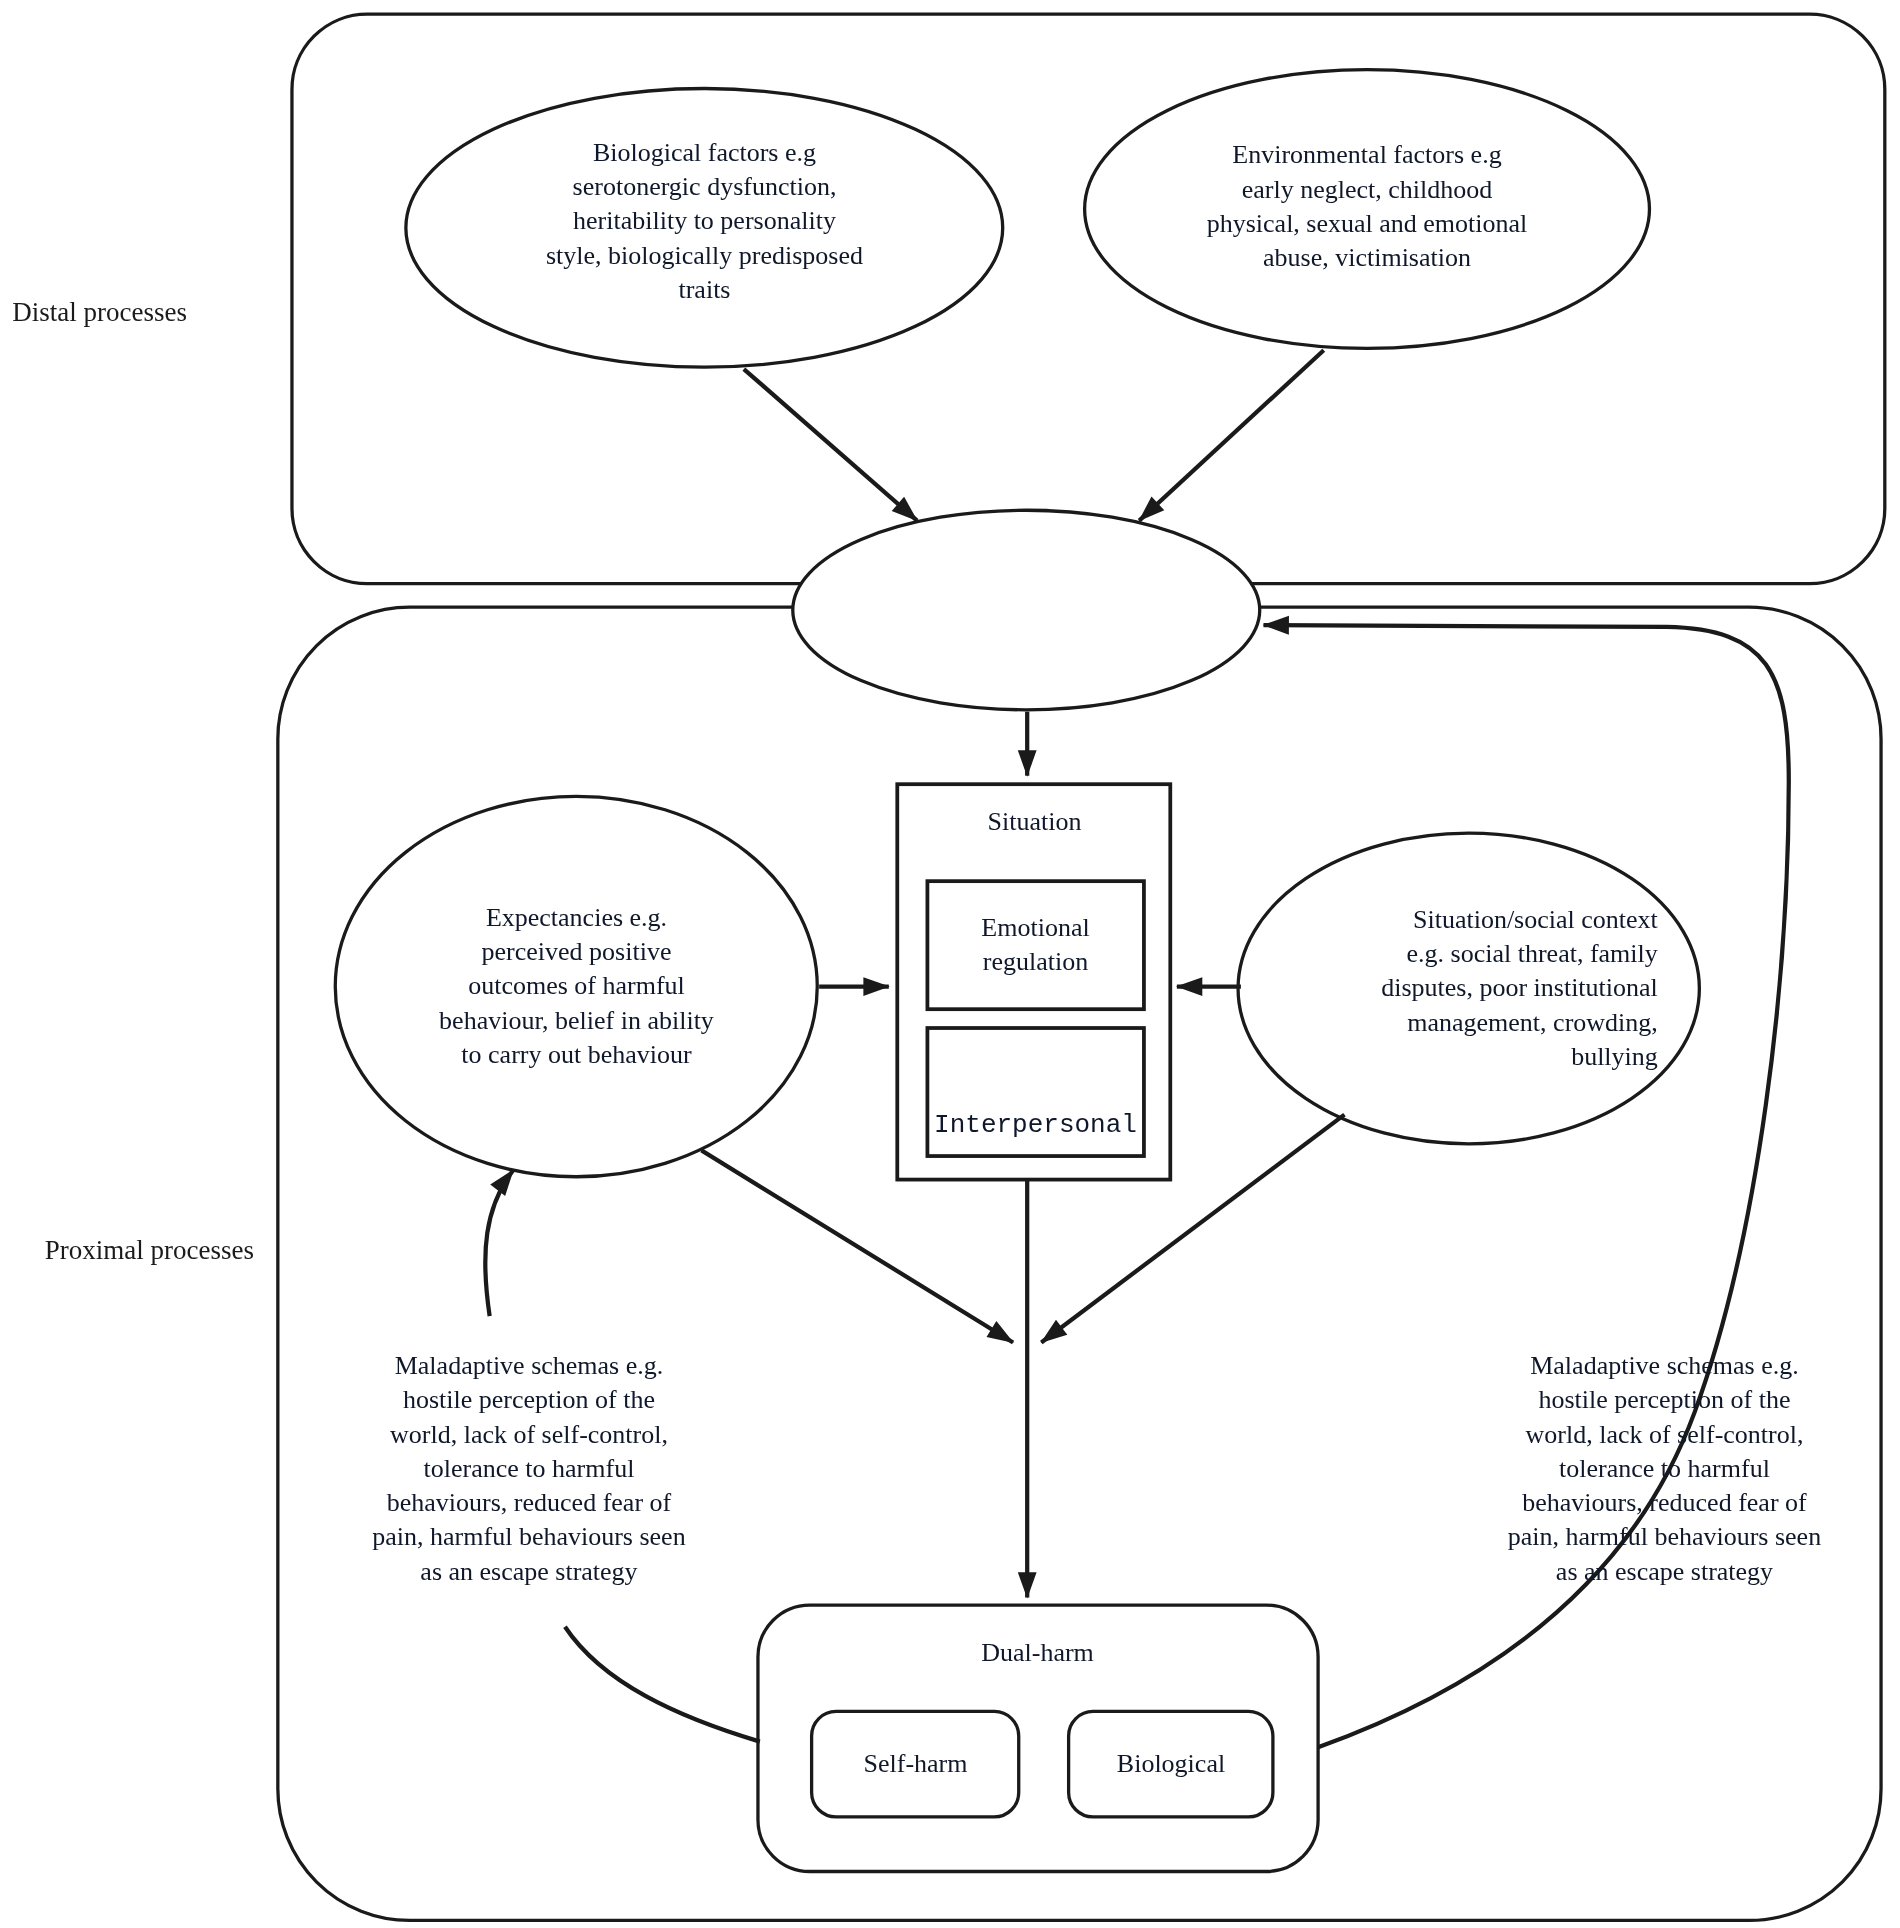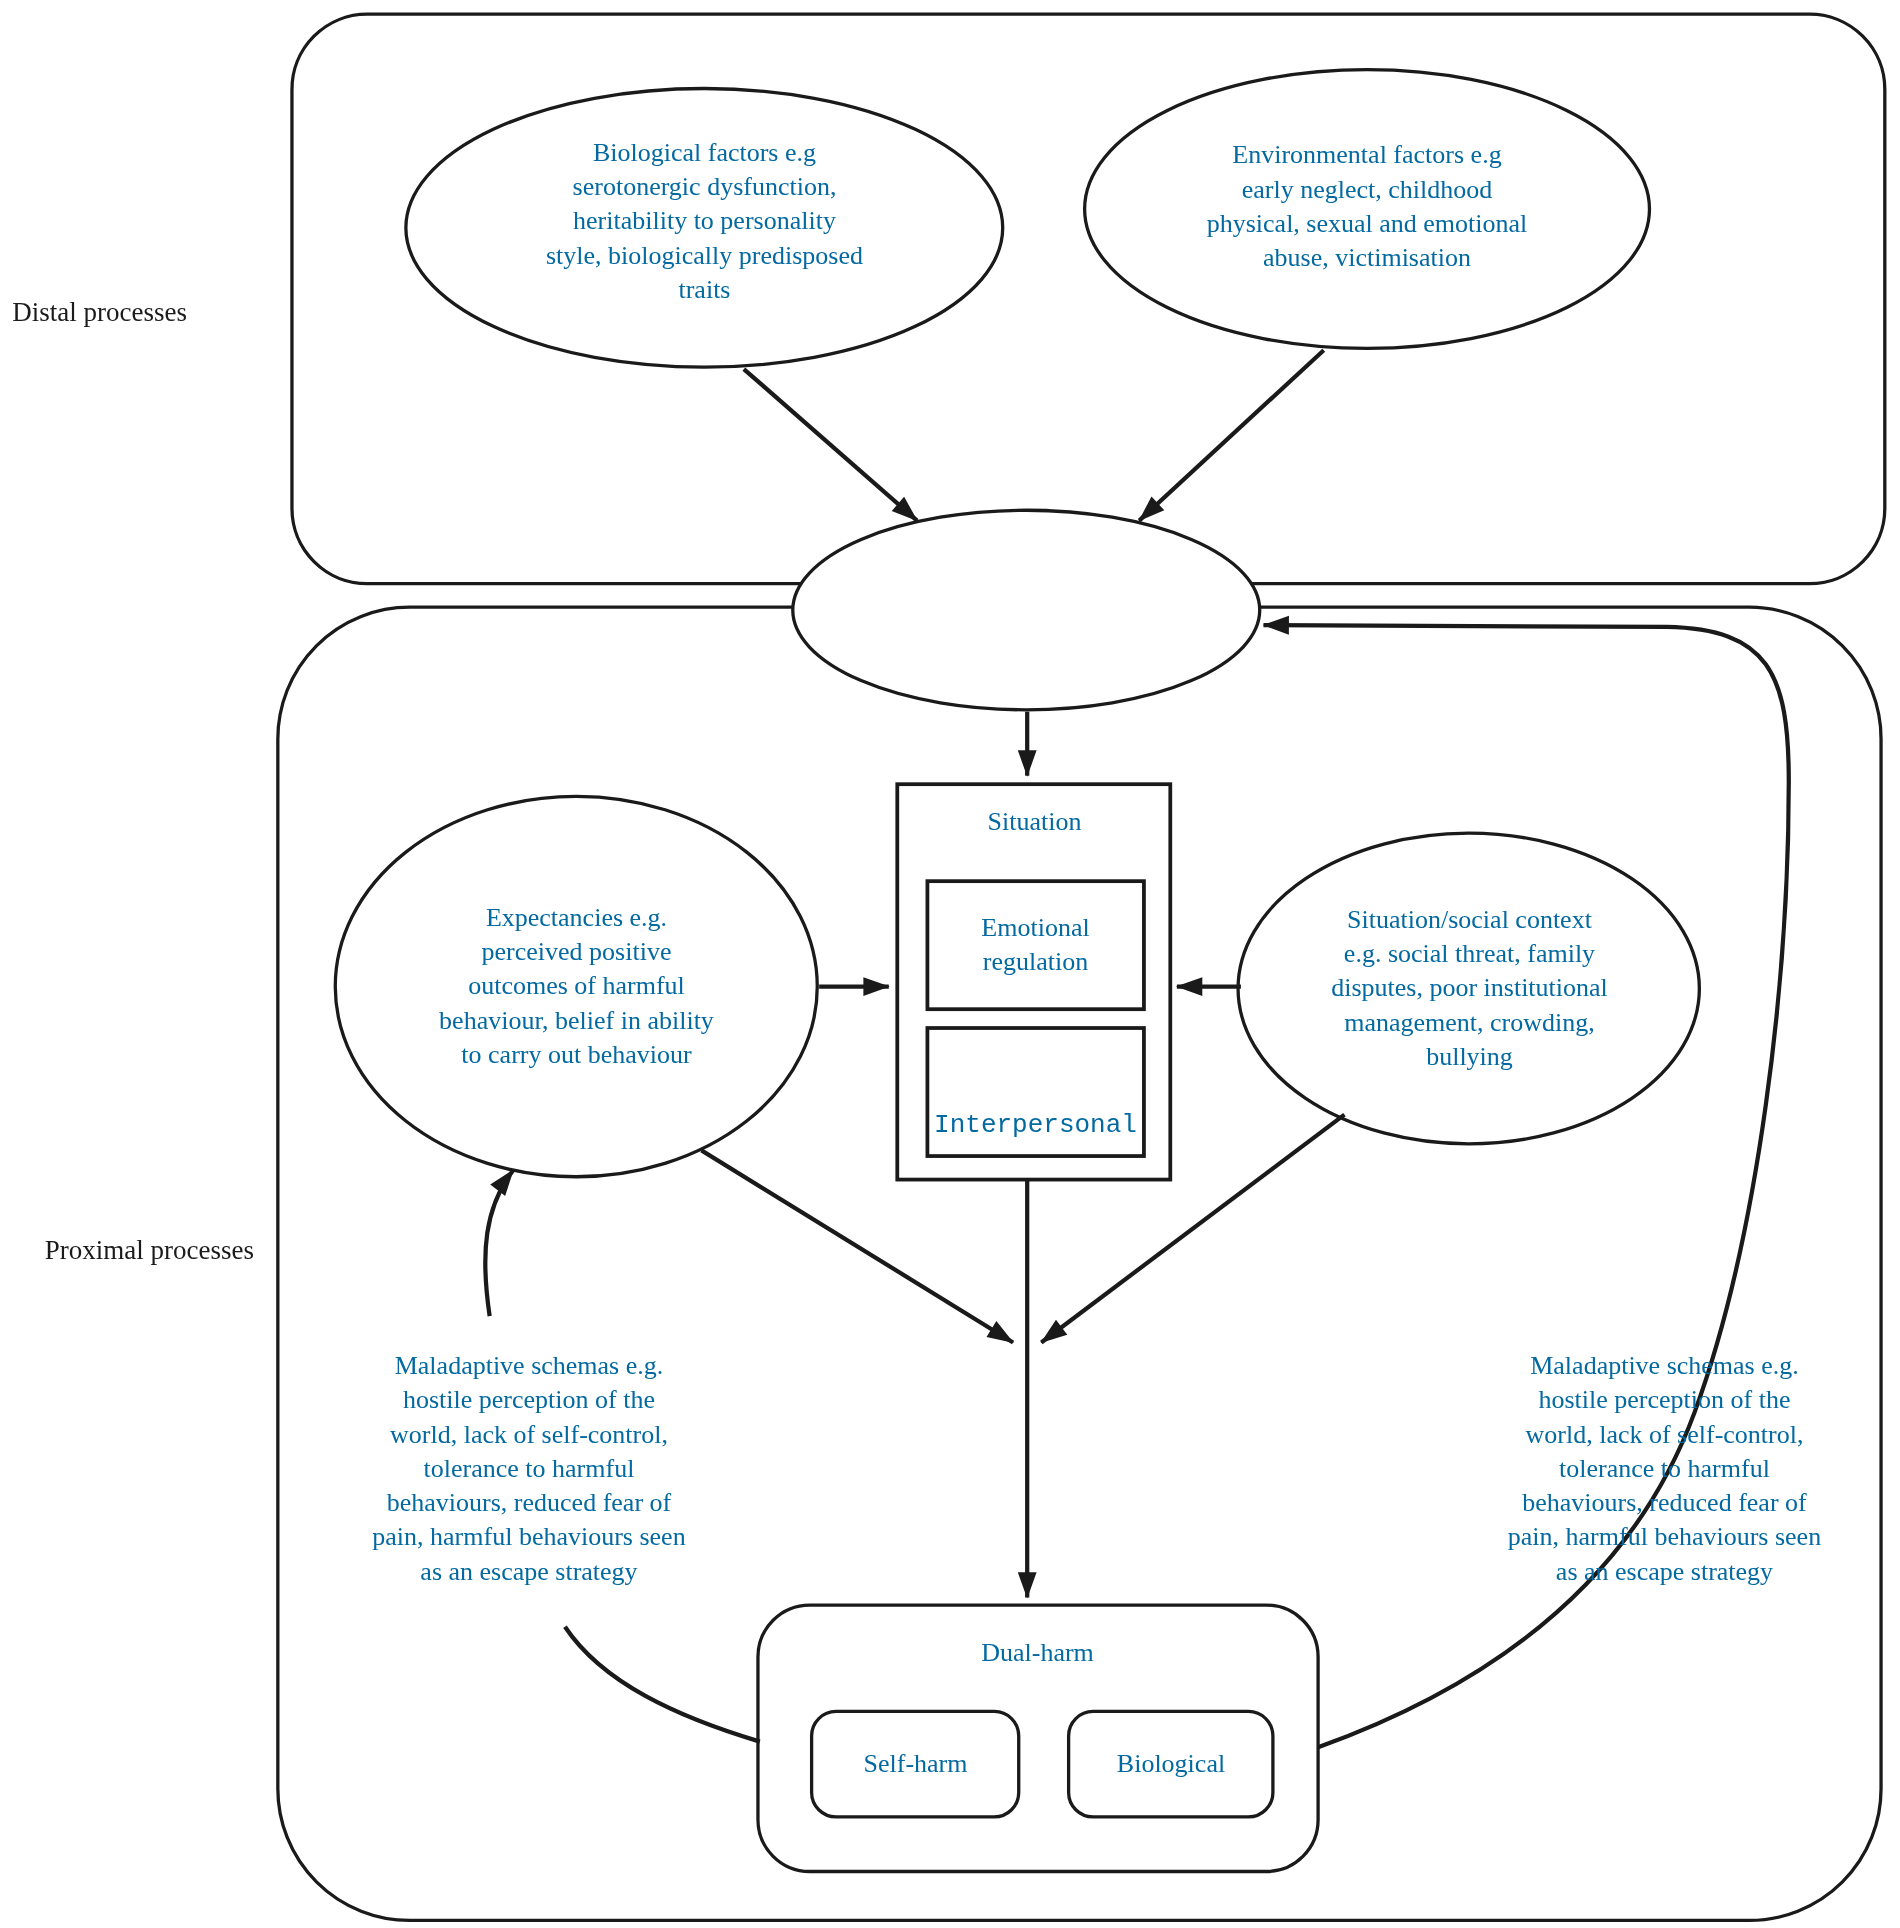--- a/index.html
+++ b/index.html
@@ -11,21 +11,21 @@
     color:#1b1b1b;
     overflow:hidden;
   }
   #diagram-svg{position:absolute;left:0;top:0;width:1900px;height:1928px;}
   .node-text{
     position:absolute;
     display:flex;align-items:center;justify-content:center;
     text-align:center;
     white-space:pre-line;
     font-size:26px;line-height:1.32;
-    color:#0369a1;
+    color:#0f172a;
   }
   .region-label{
     position:absolute;
     font-size:27px;
     text-align:right;
     white-space:nowrap;
     color:#1b1b1b;
   }
 </style>
 </head>
@@ -86,21 +86,21 @@
 abuse, victimisation</div>
   <div class="node-text" style="left:899px;top:796px;width:271px;height:52px;">Situation</div>
   <div class="node-text" style="left:927px;top:881px;width:217px;height:128px;">Emotional
 regulation</div>
   <div class="node-text" style="left:927px;top:1061px;width:217px;height:128px;font-family:Liberation Mono, monospace;">Interpersonal</div>
   <div class="node-text" style="left:341px;top:850px;width:471px;height:273px;">Expectancies e.g.
 perceived positive
 outcomes of harmful
 behaviour, belief in ability
 to carry out behaviour</div>
-  <div class="node-text" style="left:1234px;top:852px;width:471px;height:273px;">Situation/social context
+  <div class="node-text" style="left:1284px;top:852px;width:471px;height:273px;text-align:right;">Situation/social context
 e.g. social threat, family
 disputes, poor institutional
 management, crowding,
 bullying</div>
   <div class="node-text" style="left:284px;top:1304px;width:490px;height:330px;">Maladaptive schemas e.g.
 hostile perception of the
 world, lack of self-control,
 tolerance to harmful
 behaviours, reduced fear of
 pain, harmful behaviours seen

